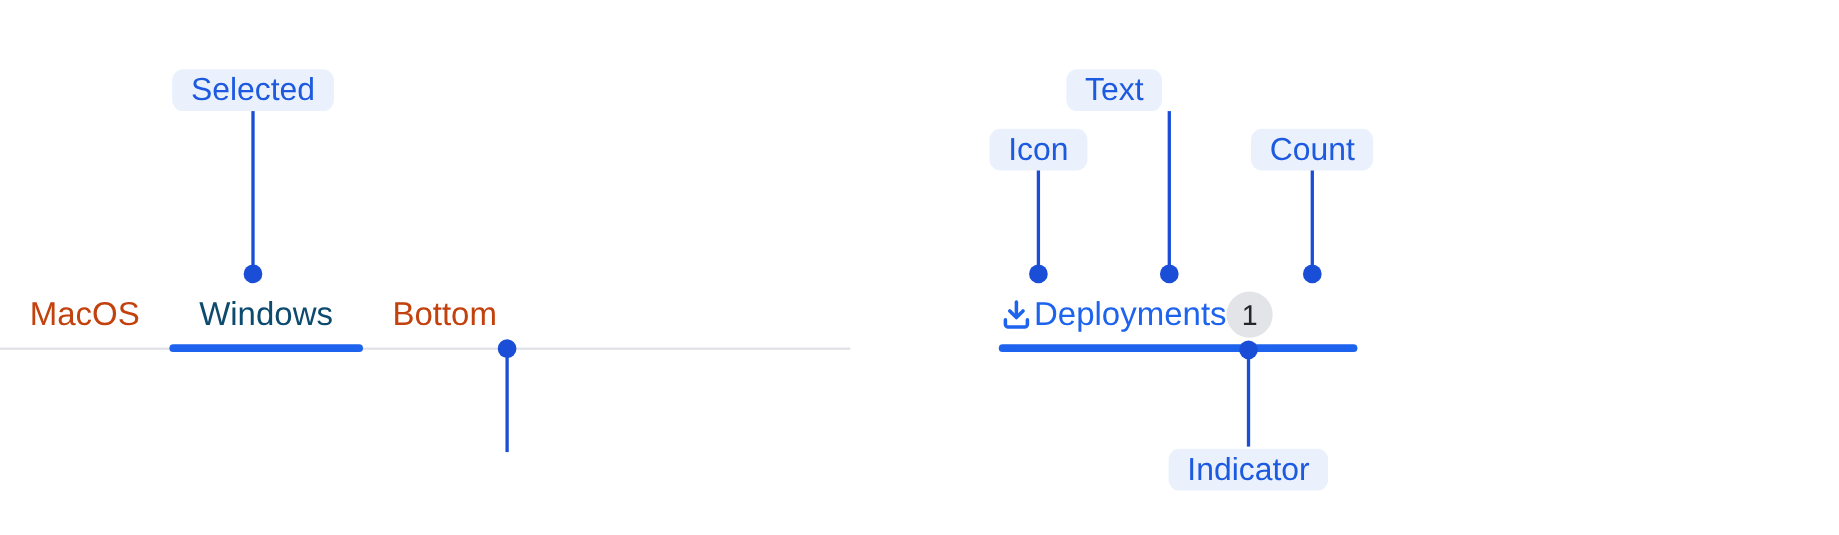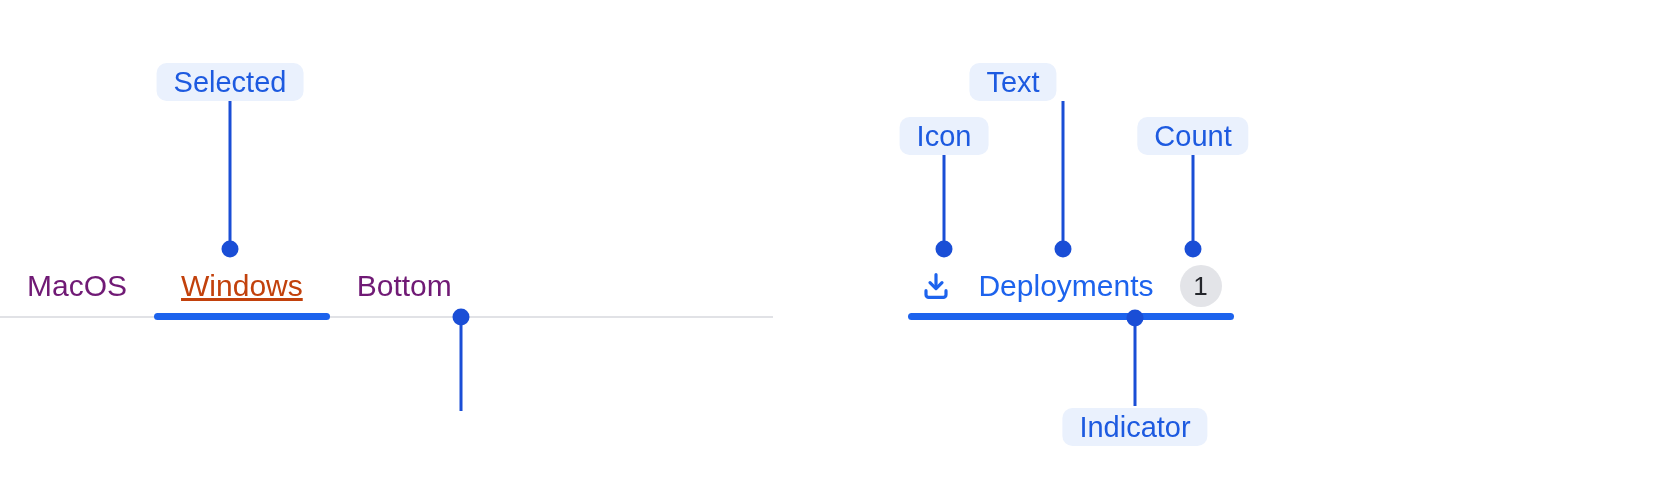--- a/index.html
+++ b/index.html
@@ -9,33 +9,33 @@
   }
 
   
   .tabbar{
     position:absolute; left:0; top:256px; width:773px; height:60px;
     display:flex; align-items:center;
     border-bottom:2px solid #e1e2e6;
   }
   .tab{
     position:relative; height:60px; line-height:60px;
-    padding:0 27px; font-size:30px; color:#701a75; cursor:pointer;
+    padding:0 27px; font-size:30px; color:#c2410c; cursor:pointer;
     white-space:nowrap;
   }
-  .tab.selected{ color:#c2410c;text-decoration:underline; }
+  .tab.selected{ color:#0c4a6e; }
   .tab-underline{
     position:absolute; left:0; right:0; bottom:-4px; height:7px;
     border-radius:3.5px; background:#1d63ed;
   }
 
   
   .tab-single{
     position:absolute; left:908px; top:256px; width:326px; height:60px;
-    display:flex; align-items:center; justify-content:center; gap:26px;
+    display:flex; align-items:center; gap:0;
     color:#1d63ed; font-size:30px; cursor:pointer;
   }
   .tab-single .dl-icon{ width:32px; height:32px; display:block; }
   .badge{
     width:42px; height:42px; border-radius:50%;
     background:#e3e4e8; color:#24262b;
     display:flex; align-items:center; justify-content:center;
     font-size:26px;
   }
   .tab-single .tab-underline{ bottom:-4px; }

